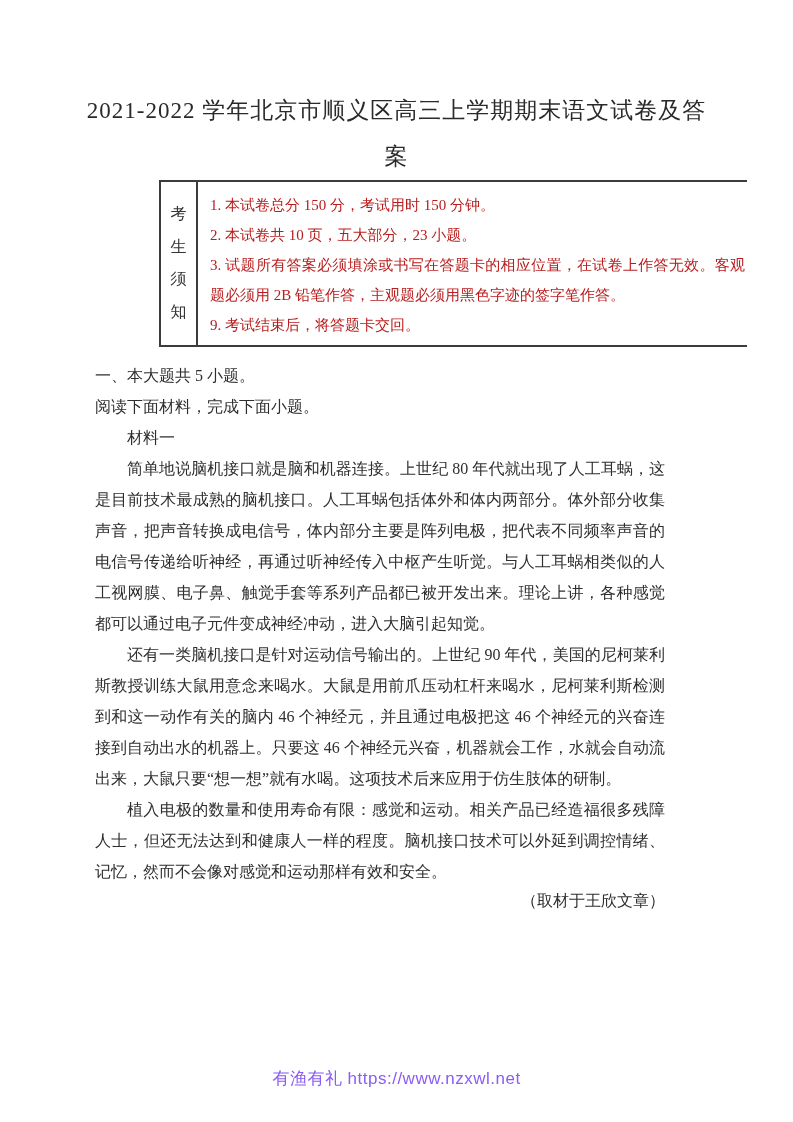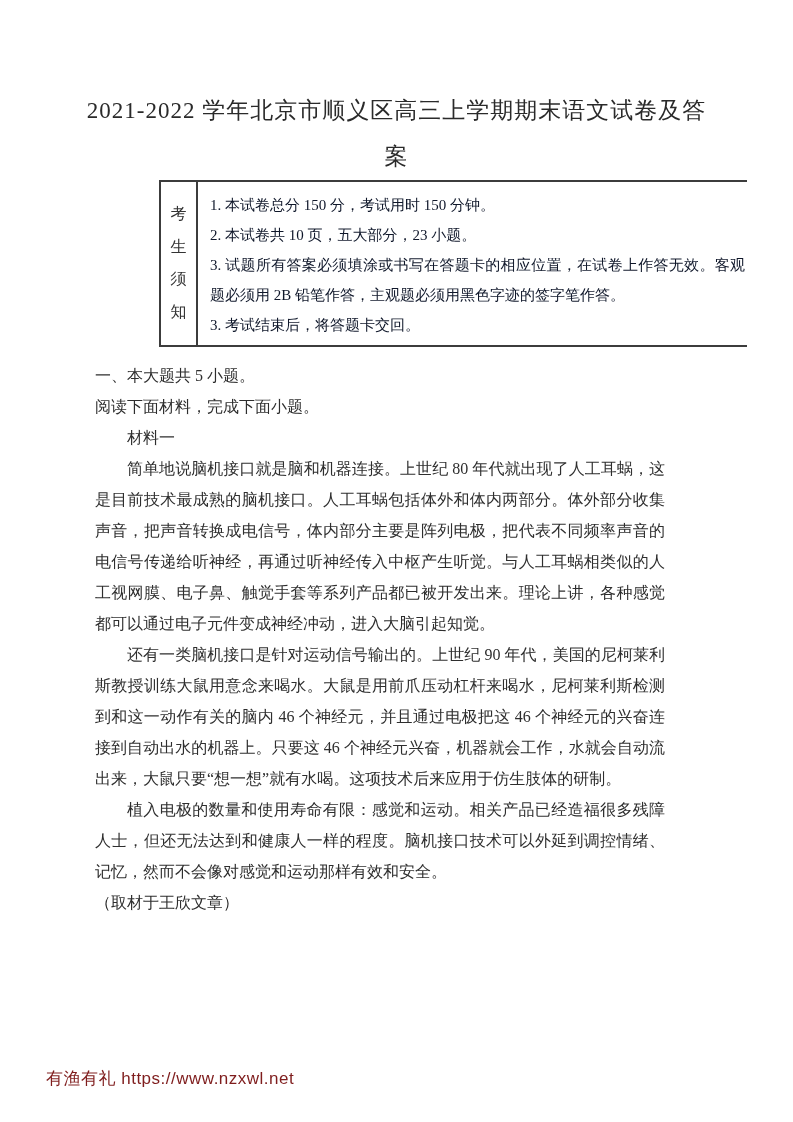--- a/index.html
+++ b/index.html
@@ -45,47 +45,47 @@
     align-items: center;
     font-size: 16px;
     color: #333333;
     padding: 10px 0;
   }
   .notice-items {
     flex: 1;
     padding: 8px 8px 6px 12px;
     font-size: 15px;
     line-height: 30px;
-    color: #0f172a;
+    color: #b91c1c;
     font-family: Liberation Serif, serif;
   }
   .notice-item { text-align: justify; }
 
   
   .body-text {
     margin-left: 49px;
     margin-top: 13px;
     width: 570px;
     font-size: 16px;
     line-height: 31px;
     color: #2e2e2e;
   }
   .para-indent { text-indent: 2em; }
   .para-justify { text-align: justify; text-indent: 2em; }
-  .attribution { text-align: left; }
+  .attribution { text-align: right; font-family: Liberation Mono, monospace; }
 
   
   .footer {
     position: absolute;
     left: 0;
     right: 0;
     bottom: 32px;
-    text-align: left;
+    text-align: center;
     font-size: 17px;
-    color: #7f1d1d;
+    color: #8b5cf6;
     font-family: "Liberation Sans", "DejaVu Sans", sans-serif;
     letter-spacing: 0.5px;
   }
 </style>
 </head>
 <body>
 
 <div class="page">
 
   <div class="title-wrap">
@@ -97,21 +97,21 @@
     <div class="notice-label">
       <span>考</span>
       <span>生</span>
       <span>须</span>
       <span>知</span>
     </div>
     <div class="notice-items">
       <div class="notice-item">1. 本试卷总分 150 分，考试用时 150 分钟。</div>
       <div class="notice-item">2. 本试卷共 10 页，五大部分，23 小题。</div>
       <div class="notice-item">3. 试题所有答案必须填涂或书写在答题卡的相应位置，在试卷上作答无效。客观题必须用 2B 铅笔作答，主观题必须用黑色字迹的签字笔作答。</div>
-      <div class="notice-item">3. 考试结束后，将答题卡交回。</div>
+      <div class="notice-item">9. 考试结束后，将答题卡交回。</div>
     </div>
   </div>
 
   <div class="body-text">
     <div>一、本大题共 5 小题。</div>
     <div>阅读下面材料，完成下面小题。</div>
     <div class="para-indent">材料一</div>
     <div class="para-justify">简单地说脑机接口就是脑和机器连接。上世纪 80 年代就出现了人工耳蜗，这是目前技术最成熟的脑机接口。人工耳蜗包括体外和体内两部分。体外部分收集声音，把声音转换成电信号，体内部分主要是阵列电极，把代表不同频率声音的电信号传递给听神经，再通过听神经传入中枢产生听觉。与人工耳蜗相类似的人工视网膜、电子鼻、触觉手套等系列产品都已被开发出来。理论上讲，各种感觉都可以通过电子元件变成神经冲动，进入大脑引起知觉。</div>
     <div class="para-justify">还有一类脑机接口是针对运动信号输出的。上世纪 90 年代，美国的尼柯莱利斯教授训练大鼠用意念来喝水。大鼠是用前爪压动杠杆来喝水，尼柯莱利斯检测到和这一动作有关的脑内 46 个神经元，并且通过电极把这 46 个神经元的兴奋连接到自动出水的机器上。只要这 46 个神经元兴奋，机器就会工作，水就会自动流出来，大鼠只要“想一想”就有水喝。这项技术后来应用于仿生肢体的研制。</div>
     <div class="para-justify">植入电极的数量和使用寿命有限：感觉和运动。相关产品已经造福很多残障人士，但还无法达到和健康人一样的程度。脑机接口技术可以外延到调控情绪、记忆，然而不会像对感觉和运动那样有效和安全。</div>

